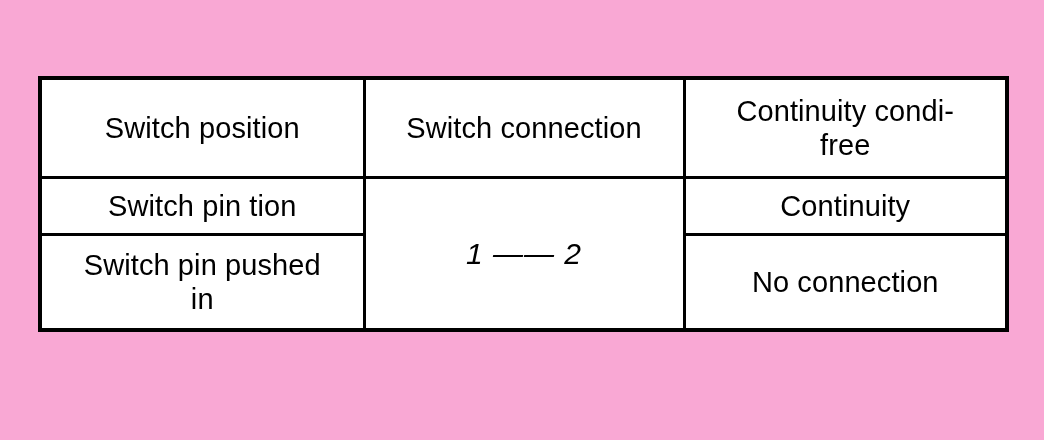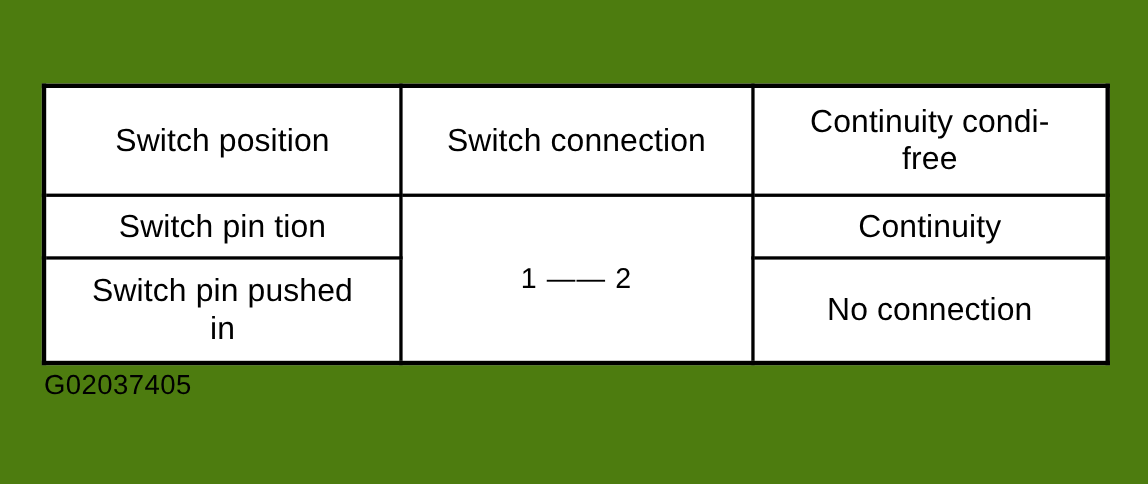--- a/index.html
+++ b/index.html
@@ -16,21 +16,21 @@
     overflow: hidden;
     position: relative;
   }
 
   #page {
     position: absolute;
     left: 0;
     top: 0;
     width: 1044px;
     height: 440px;
-    background: #4d7c0f;
+    background: #f9a8d4;
   }
 
   
   .spec-table {
     position: absolute;
     left: 38px;
     top: 76px;
     width: 967px;
     height: 242px;
     border-collapse: collapse;
@@ -55,22 +55,23 @@
     color: #000000;
   }
 
   
   tr.header-row td { height: 92px; }
   tr.body-row-1 td  { height: 50px; }
   tr.body-row-2 td  { height: 88px; }
 
   
   td.merged-cell {
-    font-size: 26px;
+    font-size: 30px;
     letter-spacing: 1px;
+    font-style: italic;
   }
 
   
   .pin-link {
     display: inline-block;
     padding: 0 2px;
   }
 
   
   .caption {
@@ -134,15 +135,14 @@
           <span>in</span>
         </td>
         <td>
           <span>No connection</span>
         </td>
       </tr>
 
     </tbody>
   </table>
 
-  <div class="caption">G02037405</div>
 
 </div>
 
 </body></html>

